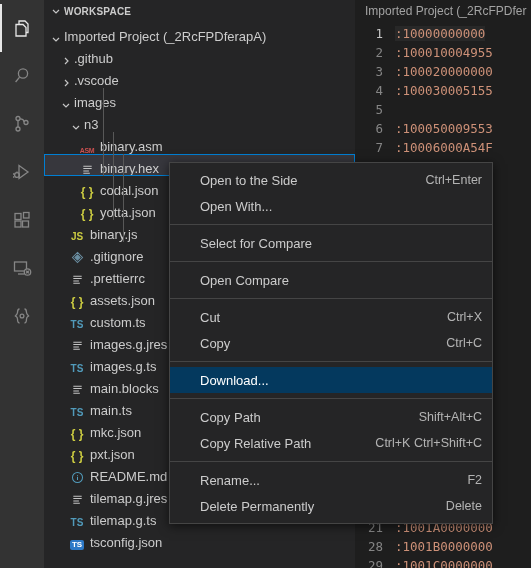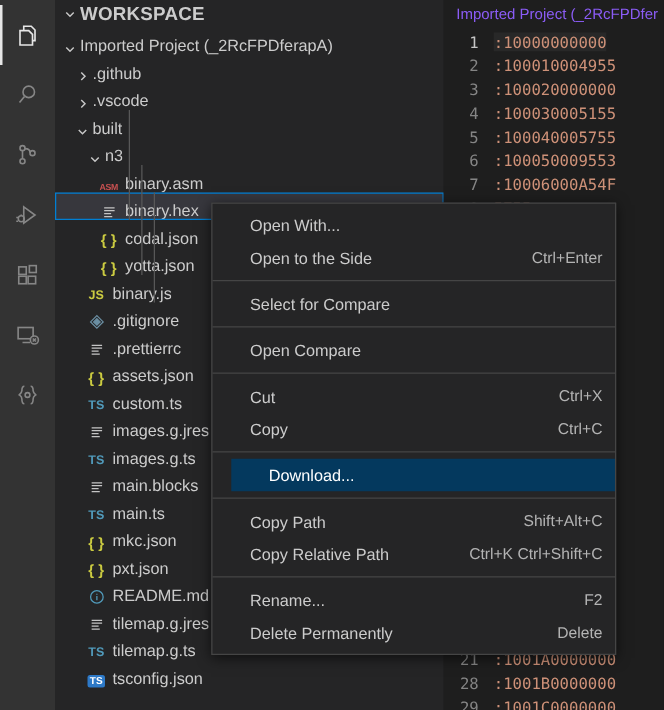--- a/index.html
+++ b/index.html
@@ -30,21 +30,21 @@
   }
 
   
   .sidebar {
     width:311px; flex:0 0 311px; height:568px;
     background:#252526; position:relative; overflow:hidden;
   }
   .section-header {
     height:22px; display:flex; align-items:center;
     padding-left:4px; color:#CCCCCC;
-    font-size:15px; font-weight:bold; letter-spacing:.2px;
+    font-size:10px; font-weight:bold; letter-spacing:.2px;
   }
   .tree { position:relative; }
   .row {
     height:22px; display:flex; align-items:flex-end;
     color:#CCCCCC; font-size:13px; white-space:nowrap;
     position:relative;
   }
   .row.selected {
     background:#37373D;
     outline:1px solid #007FD4; outline-offset:-1px;
@@ -74,21 +74,21 @@
   .i-git  { color:#6B8FA3; }
   .i-md   { color:#519ABA; }
 
   
   .editor {
     flex:1 1 auto; height:568px; background:#1E1E1E;
     position:relative; overflow:hidden;
   }
   .editor-title {
     height:22px; display:flex; align-items:center;
-    padding-left:10px; color:#8b5cf6; font-size:12px;
+    padding-left:10px; color:#a3a3a3; font-size:12px;
     white-space:nowrap; overflow:hidden;
   }
   .code-area { position:relative; padding-top:2px; }
   .code-row { height:19px; display:flex; align-items:center;
     font-family:"DejaVu Sans Mono", monospace; font-size:12.5px; white-space:nowrap; }
   .lnum { width:40px; flex:0 0 40px; text-align:right; padding-right:12px;
           color:#858585; }
   .code-row.cur .lnum { color:#C6C6C6; }
   .hexline { color:#CE9178; }
   .code-row.cur .hexline { background:#282828; }
@@ -98,21 +98,21 @@
     position:absolute; left:169px; top:162px; width:324px;
     background:#252526; border:1px solid #454545;
     box-shadow:0 2px 10px rgba(0,0,0,.62);
     padding:4px 0; z-index:50;
   }
   .ctx-item {
     height:26px; display:flex; align-items:center;
     padding:0 10px 0 30px; color:#CCCCCC; font-size:13px;
     white-space:nowrap;
   }
-  .ctx-item.highlight { background:#04395E; color:#FFFFFF;margin-left:15px; }
+  .ctx-item.highlight { background:#04395E; color:#FFFFFF; }
   .ctx-label { flex:1 1 auto; }
   .ctx-key { color:#CCCCCC; opacity:.85; margin-left:16px; font-size:12.5px; }
   .ctx-sep { height:0; border-top:1px solid #454545; margin:5px 0; }
 </style>
 </head>
 <body>
 
 <div id="app">
 
   <div class="activitybar">
@@ -205,21 +205,21 @@
           </span>
           <span class="label">.vscode</span>
         </div>
         <div class="row">
           <span style="flex: 0 0 14px;"></span>
           <span class="twisty">
             <svg width="10" height="10" viewBox="0 0 10 10" fill="none" stroke="#C5C5C5" stroke-width="1.2">
               <path d="M2 4l3 3 3-3"></path>
             </svg>
           </span>
-          <span class="label">built</span>
+          <span class="label">images</span>
         </div>
         <div class="row">
           <span style="flex: 0 0 24px;"></span>
           <span class="twisty">
             <svg width="10" height="10" viewBox="0 0 10 10" fill="none" stroke="#C5C5C5" stroke-width="1.2">
               <path d="M2 4l3 3 3-3"></path>
             </svg>
           </span>
           <span class="label">n3</span>
         </div>
@@ -370,21 +370,20 @@
         <div class="code-row">
           <span class="lnum">3</span>
           <span class="hexline">:100020000000</span>
         </div>
         <div class="code-row">
           <span class="lnum">4</span>
           <span class="hexline">:100030005155</span>
         </div>
         <div class="code-row">
           <span class="lnum">5</span>
-          <span class="hexline">:100040005755</span>
         </div>
         <div class="code-row">
           <span class="lnum">6</span>
           <span class="hexline">:100050009553</span>
         </div>
         <div class="code-row">
           <span class="lnum">7</span>
           <span class="hexline">:10006000A54F</span>
         </div>
         <div class="code-row">
@@ -473,25 +472,25 @@
         </div>
         <div class="code-row">
           <span class="lnum">29</span>
           <span class="hexline">:1001C0000000</span>
         </div>
       </div>
   </div>
 
   <div class="ctx-menu" id="ctx-menu">
       <div class="ctx-item">
-        <span class="ctx-label">Open With...</span>
-      </div>
-      <div class="ctx-item">
         <span class="ctx-label">Open to the Side</span>
         <span class="ctx-key">Ctrl+Enter</span>
+      </div>
+      <div class="ctx-item">
+        <span class="ctx-label">Open With...</span>
       </div>
       <div class="ctx-sep"></div>
       <div class="ctx-item">
         <span class="ctx-label">Select for Compare</span>
       </div>
       <div class="ctx-sep"></div>
       <div class="ctx-item">
         <span class="ctx-label">Open Compare</span>
       </div>
       <div class="ctx-sep"></div>

